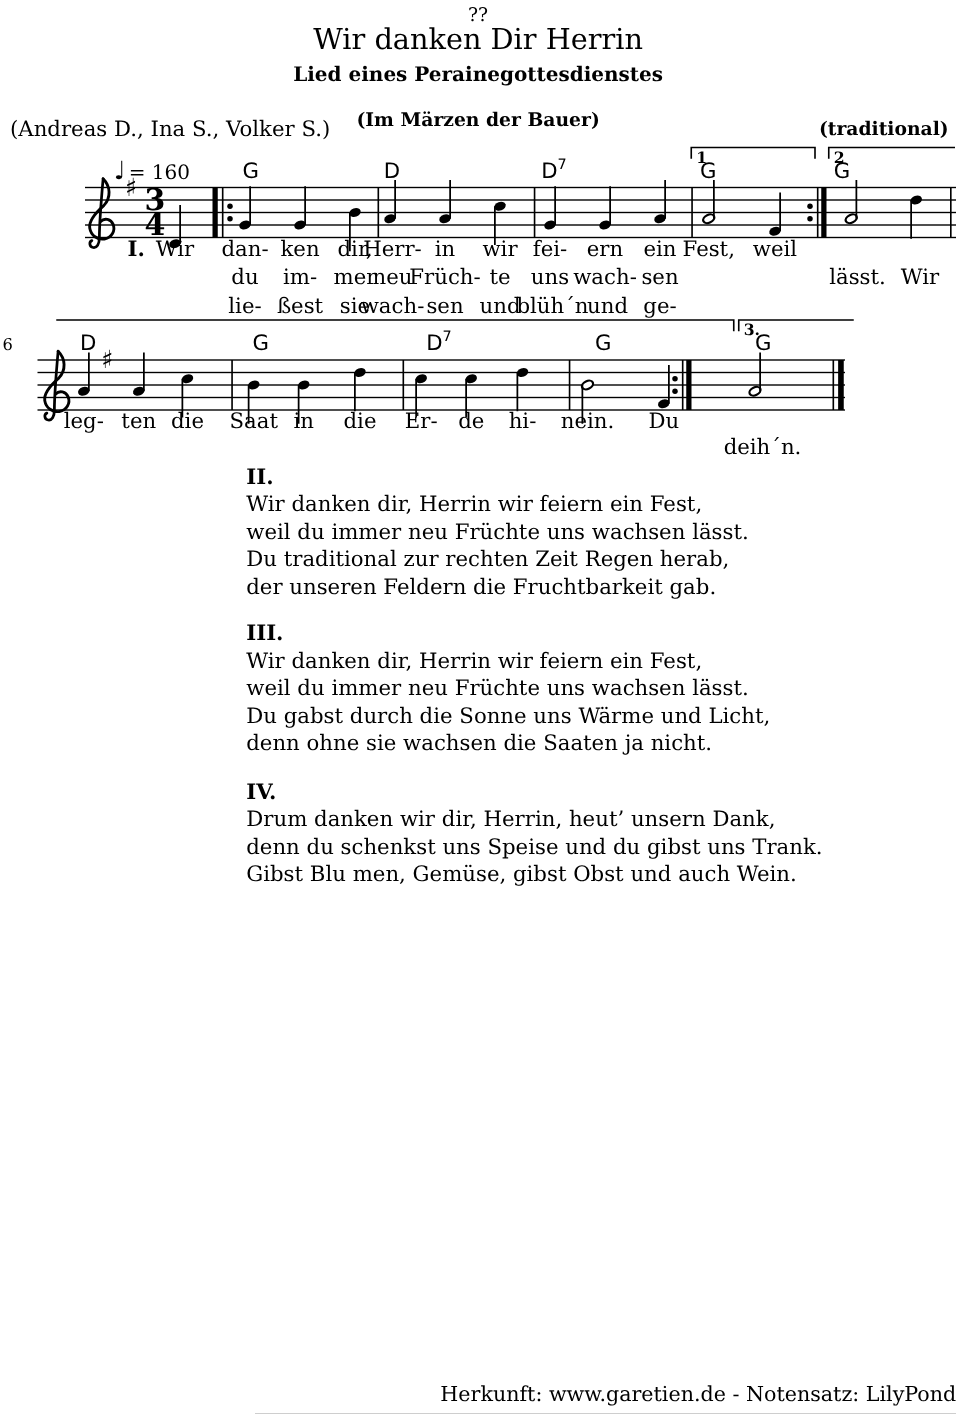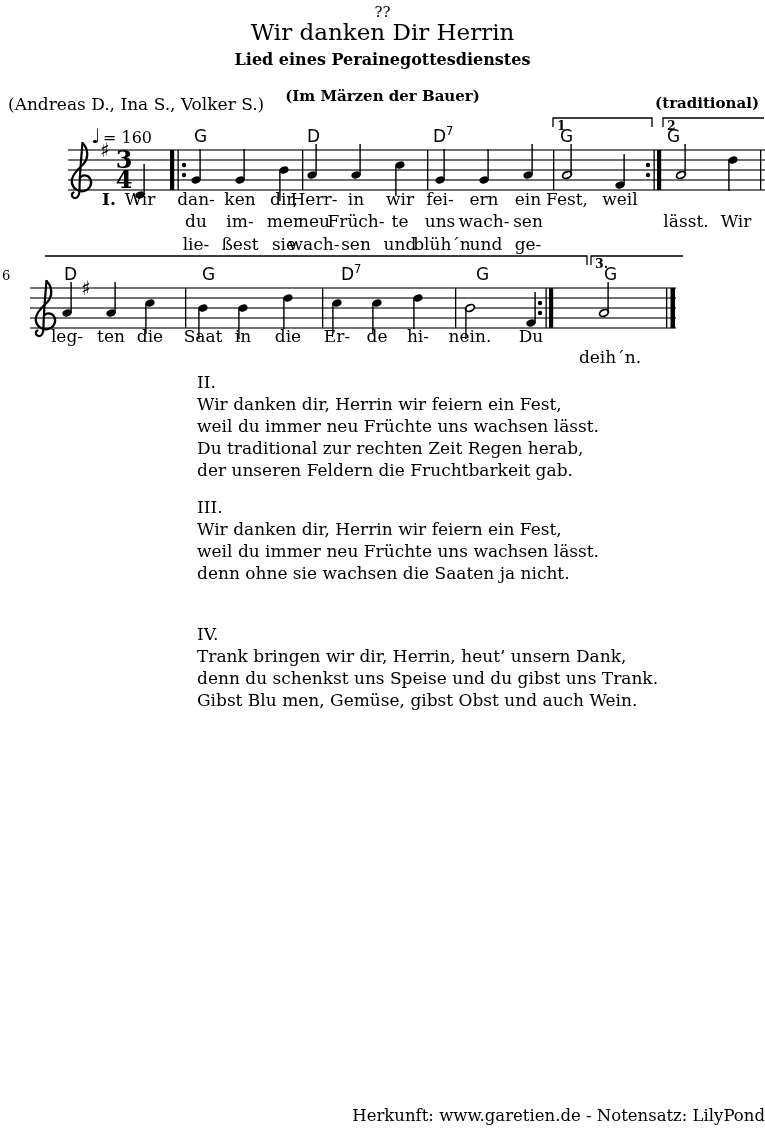--- a/index.html
+++ b/index.html
@@ -7,21 +7,21 @@
         font-family:"DejaVu Serif","Liberation Serif",serif;color:#000;overflow:hidden;}
   .center{position:absolute;left:0;width:765px;text-align:center;}
   .dedication{top:3px;font-size:15px;}
   .title{top:19px;font-size:23px;font-weight:normal;}
   .subtitle{top:50px;font-size:16px;font-weight:bold;}
   .subsubtitle{top:72px;font-size:15px;font-weight:bold;margin-top:15px;}
   .poet{position:absolute;left:8px;top:94px;font-size:17px;}
   .composer{position:absolute;right:6px;top:94px;font-size:15px;font-weight:bold;}
   #score{position:absolute;left:0;top:0;}
   .verse{position:absolute;left:197px;font-size:17px;line-height:22px;}
-  .verse-number{font-weight:normal;}
+  .verse-number{font-weight:bold;}
   .footer{position:absolute;left:0;top:1106px;width:765px;text-align:right;font-size:16.5px;}
 </style>
 </head>
 <body>
 
 <div class="page">
   <div class="center dedication">??</div>
   <div class="center title">Wir danken Dir Herrin</div>
   <div class="center subtitle">Lied eines Perainegottesdienstes</div>
   <div class="center subsubtitle">(Im Märzen der Bauer)</div>
@@ -259,23 +259,24 @@
     <div class="verse-number">II.</div>
     <div>Wir danken dir, Herrin wir feiern ein Fest,</div>
     <div>weil du immer neu Früchte uns wachsen lässt.</div>
     <div>Du traditional zur rechten Zeit Regen herab,</div>
     <div>der unseren Feldern die Fruchtbarkeit gab.</div>
   </div>
   <div class="verse" style="top:496px">
     <div class="verse-number">III.</div>
     <div>Wir danken dir, Herrin wir feiern ein Fest,</div>
     <div>weil du immer neu Früchte uns wachsen lässt.</div>
+    <div>Du gabst durch die Sonne uns Wärme und Licht,</div>
     <div>denn ohne sie wachsen die Saaten ja nicht.</div>
   </div>
   <div class="verse" style="top:623px">
     <div class="verse-number">IV.</div>
-    <div>Trank bringen wir dir, Herrin, heut’ unsern Dank,</div>
+    <div>Drum danken wir dir, Herrin, heut’ unsern Dank,</div>
     <div>denn du schenkst uns Speise und du gibst uns Trank.</div>
     <div>Gibst Blu men, Gemüse, gibst Obst und auch Wein.</div>
   </div>
 
   <div class="footer">Herkunft: www.garetien.de - Notensatz: LilyPond</div>
 </div>
 
 </body></html>

